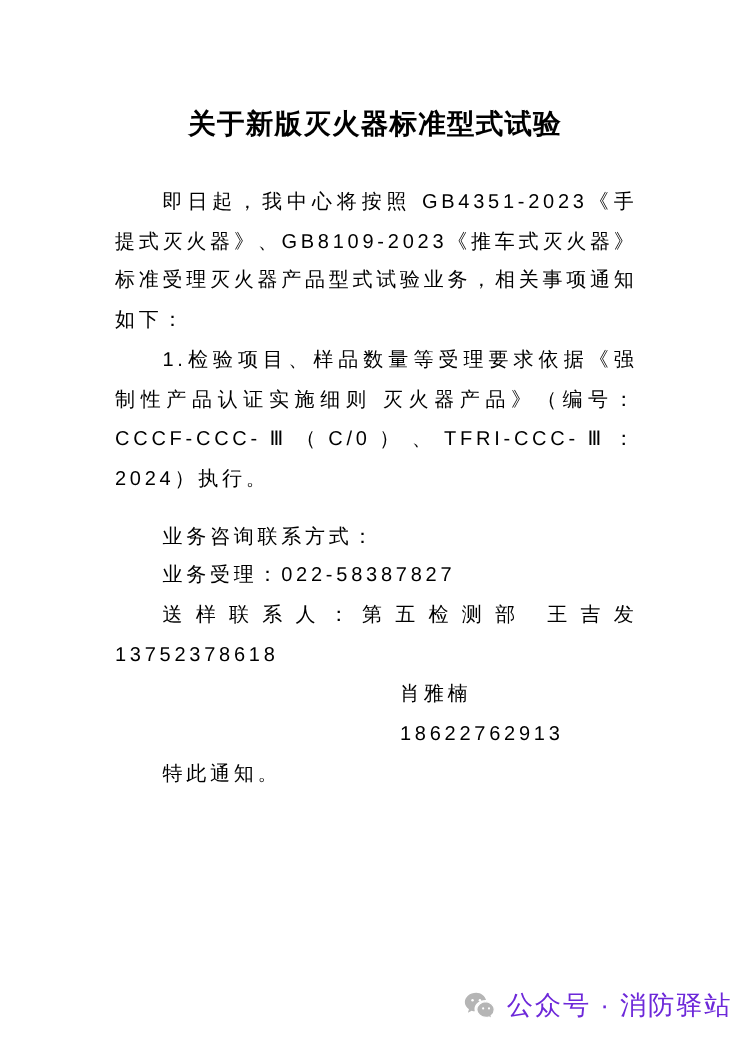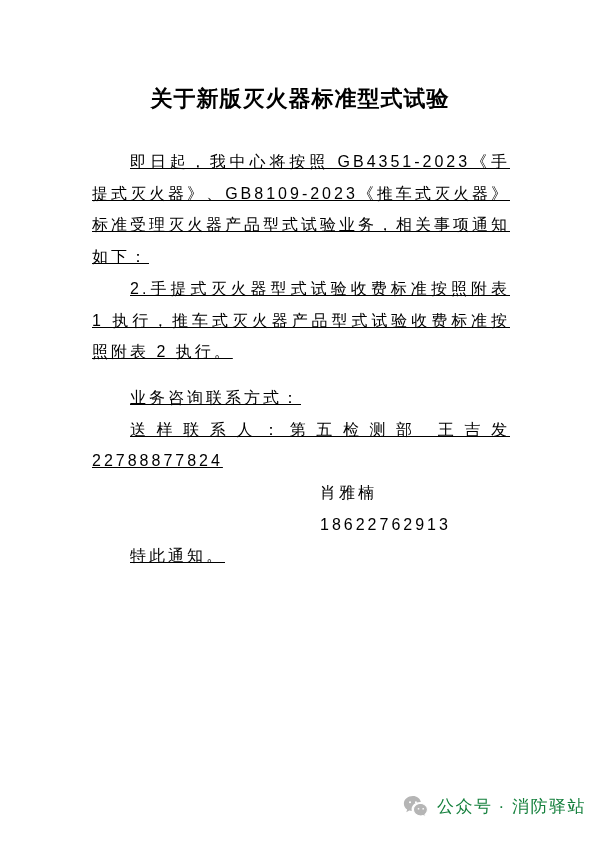--- a/index.html
+++ b/index.html
@@ -31,63 +31,63 @@
     font-size: 16px;
     letter-spacing: 3px;
     line-height: 31.7px;
   }
   .content p {
     margin: 0;
     text-align: justify;
   }
   .indent {
     text-indent: 38px;
-    text-decoration: underline;
   }
   .contact-block {
     margin-top: 14px;
   }
   .person2 {
     padding-left: 228px;
     text-align: left !important;
   }
   .footer {
     position: absolute;
     right: 14px;
     bottom: 10px;
     display: flex;
     align-items: center;
     gap: 8px;
   }
   .footer-text {
-    font-size: 17px;
+    font-size: 21px;
     letter-spacing: 1.5px;
-    color: #15803d;
+    color: #6d28d9;
   }
   .wechat-icon {
     display: inline-block;
     line-height: 0;
   }
 </style>
 </head>
 <body>
 
 <div class="page">
 
   <div class="title-block">
     <div class="title-line">关于新版灭火器标准型式试验</div>
   </div>
 
   <div class="content">
     <p class="indent">即日起，我中心将按照 GB4351-2023《手提式灭火器》、GB8109-2023《推车式灭火器》标准受理灭火器产品型式试验业务，相关事项通知如下：</p>
-    <p class="indent">2.手提式灭火器型式试验收费标准按照附表 1 执行，推车式灭火器产品型式试验收费标准按照附表 2 执行。</p>
+    <p class="indent">1.检验项目、样品数量等受理要求依据《强制性产品认证实施细则 灭火器产品》（编号：CCCF-CCC-Ⅲ（C/0）、TFRI-CCC-Ⅲ：2024）执行。</p>
 
     <div class="contact-block">
       <p class="indent">业务咨询联系方式：</p>
-      <p class="indent">送样联系人：第五检测部 王吉发 22788877824</p>
+      <p class="indent">业务受理：022-58387827</p>
+      <p class="indent">送样联系人：第五检测部 王吉发 13752378618</p>
       <p class="person2">肖雅楠 18622762913</p>
       <p class="indent">特此通知。</p>
     </div>
 
   </div>
 
   <div class="footer">
     <span class="wechat-icon">
       <svg width="26" height="23" viewBox="0 0 30 26">
         <g fill="#b5b5b5">

